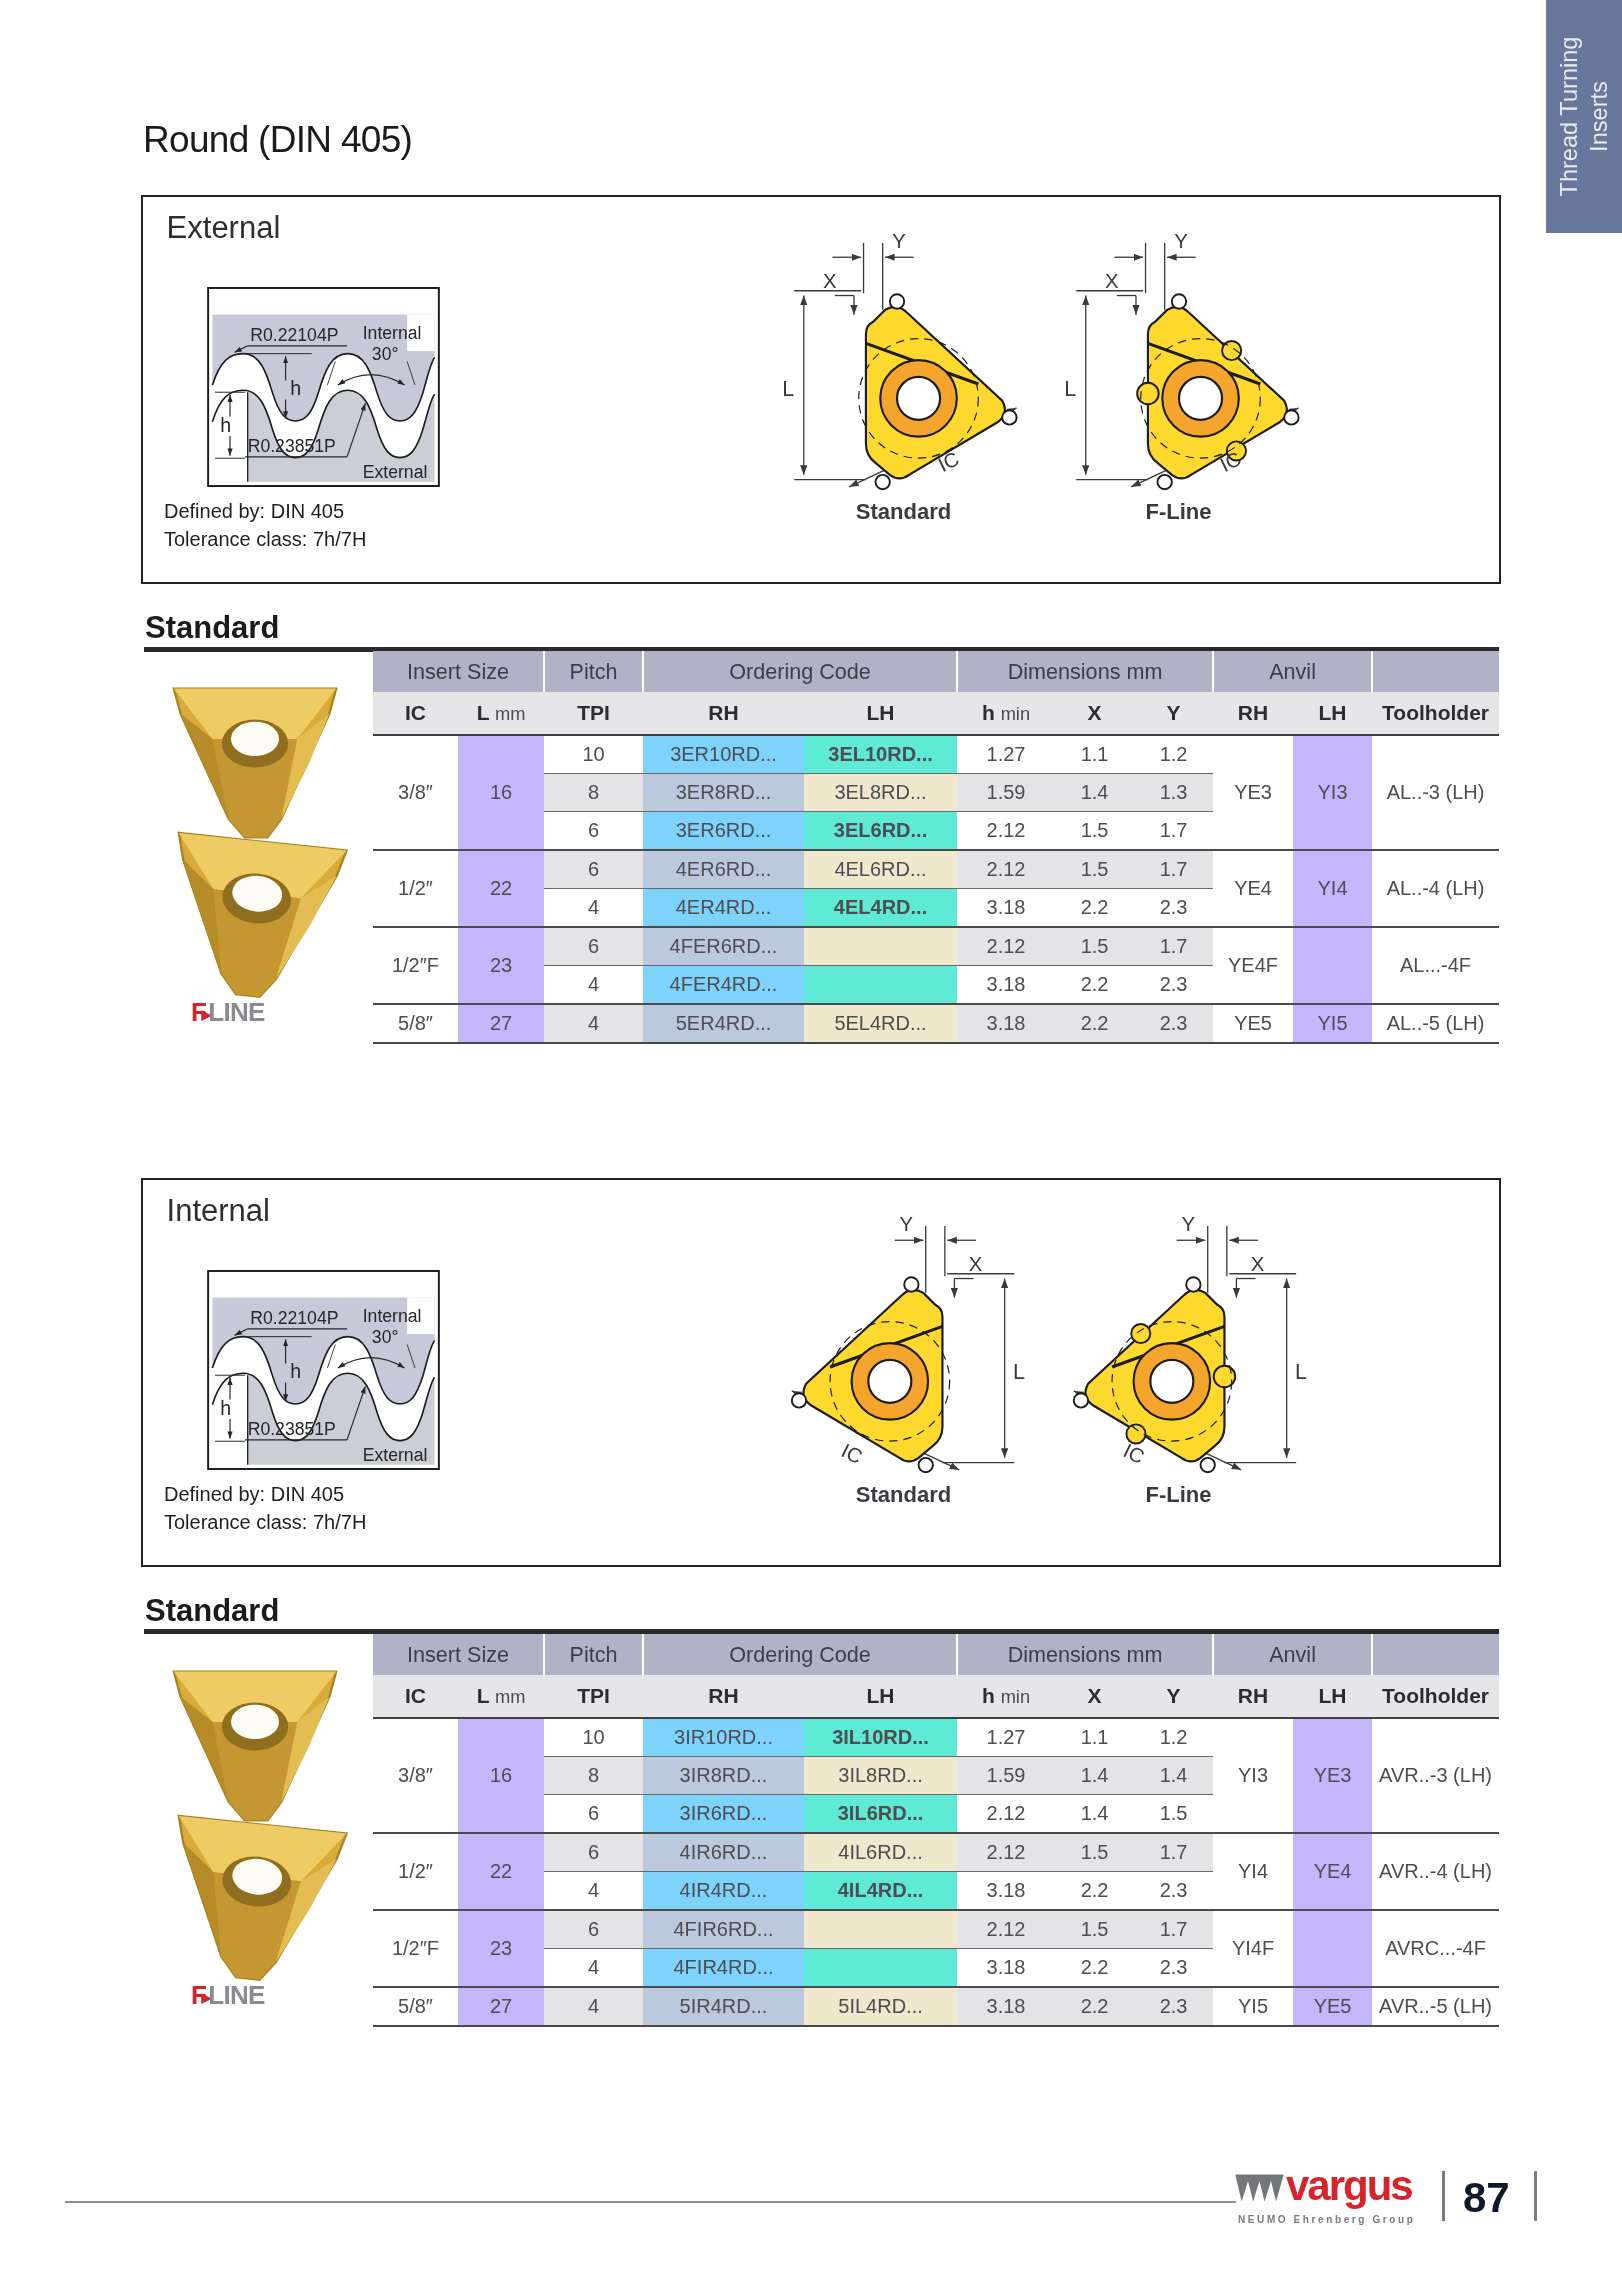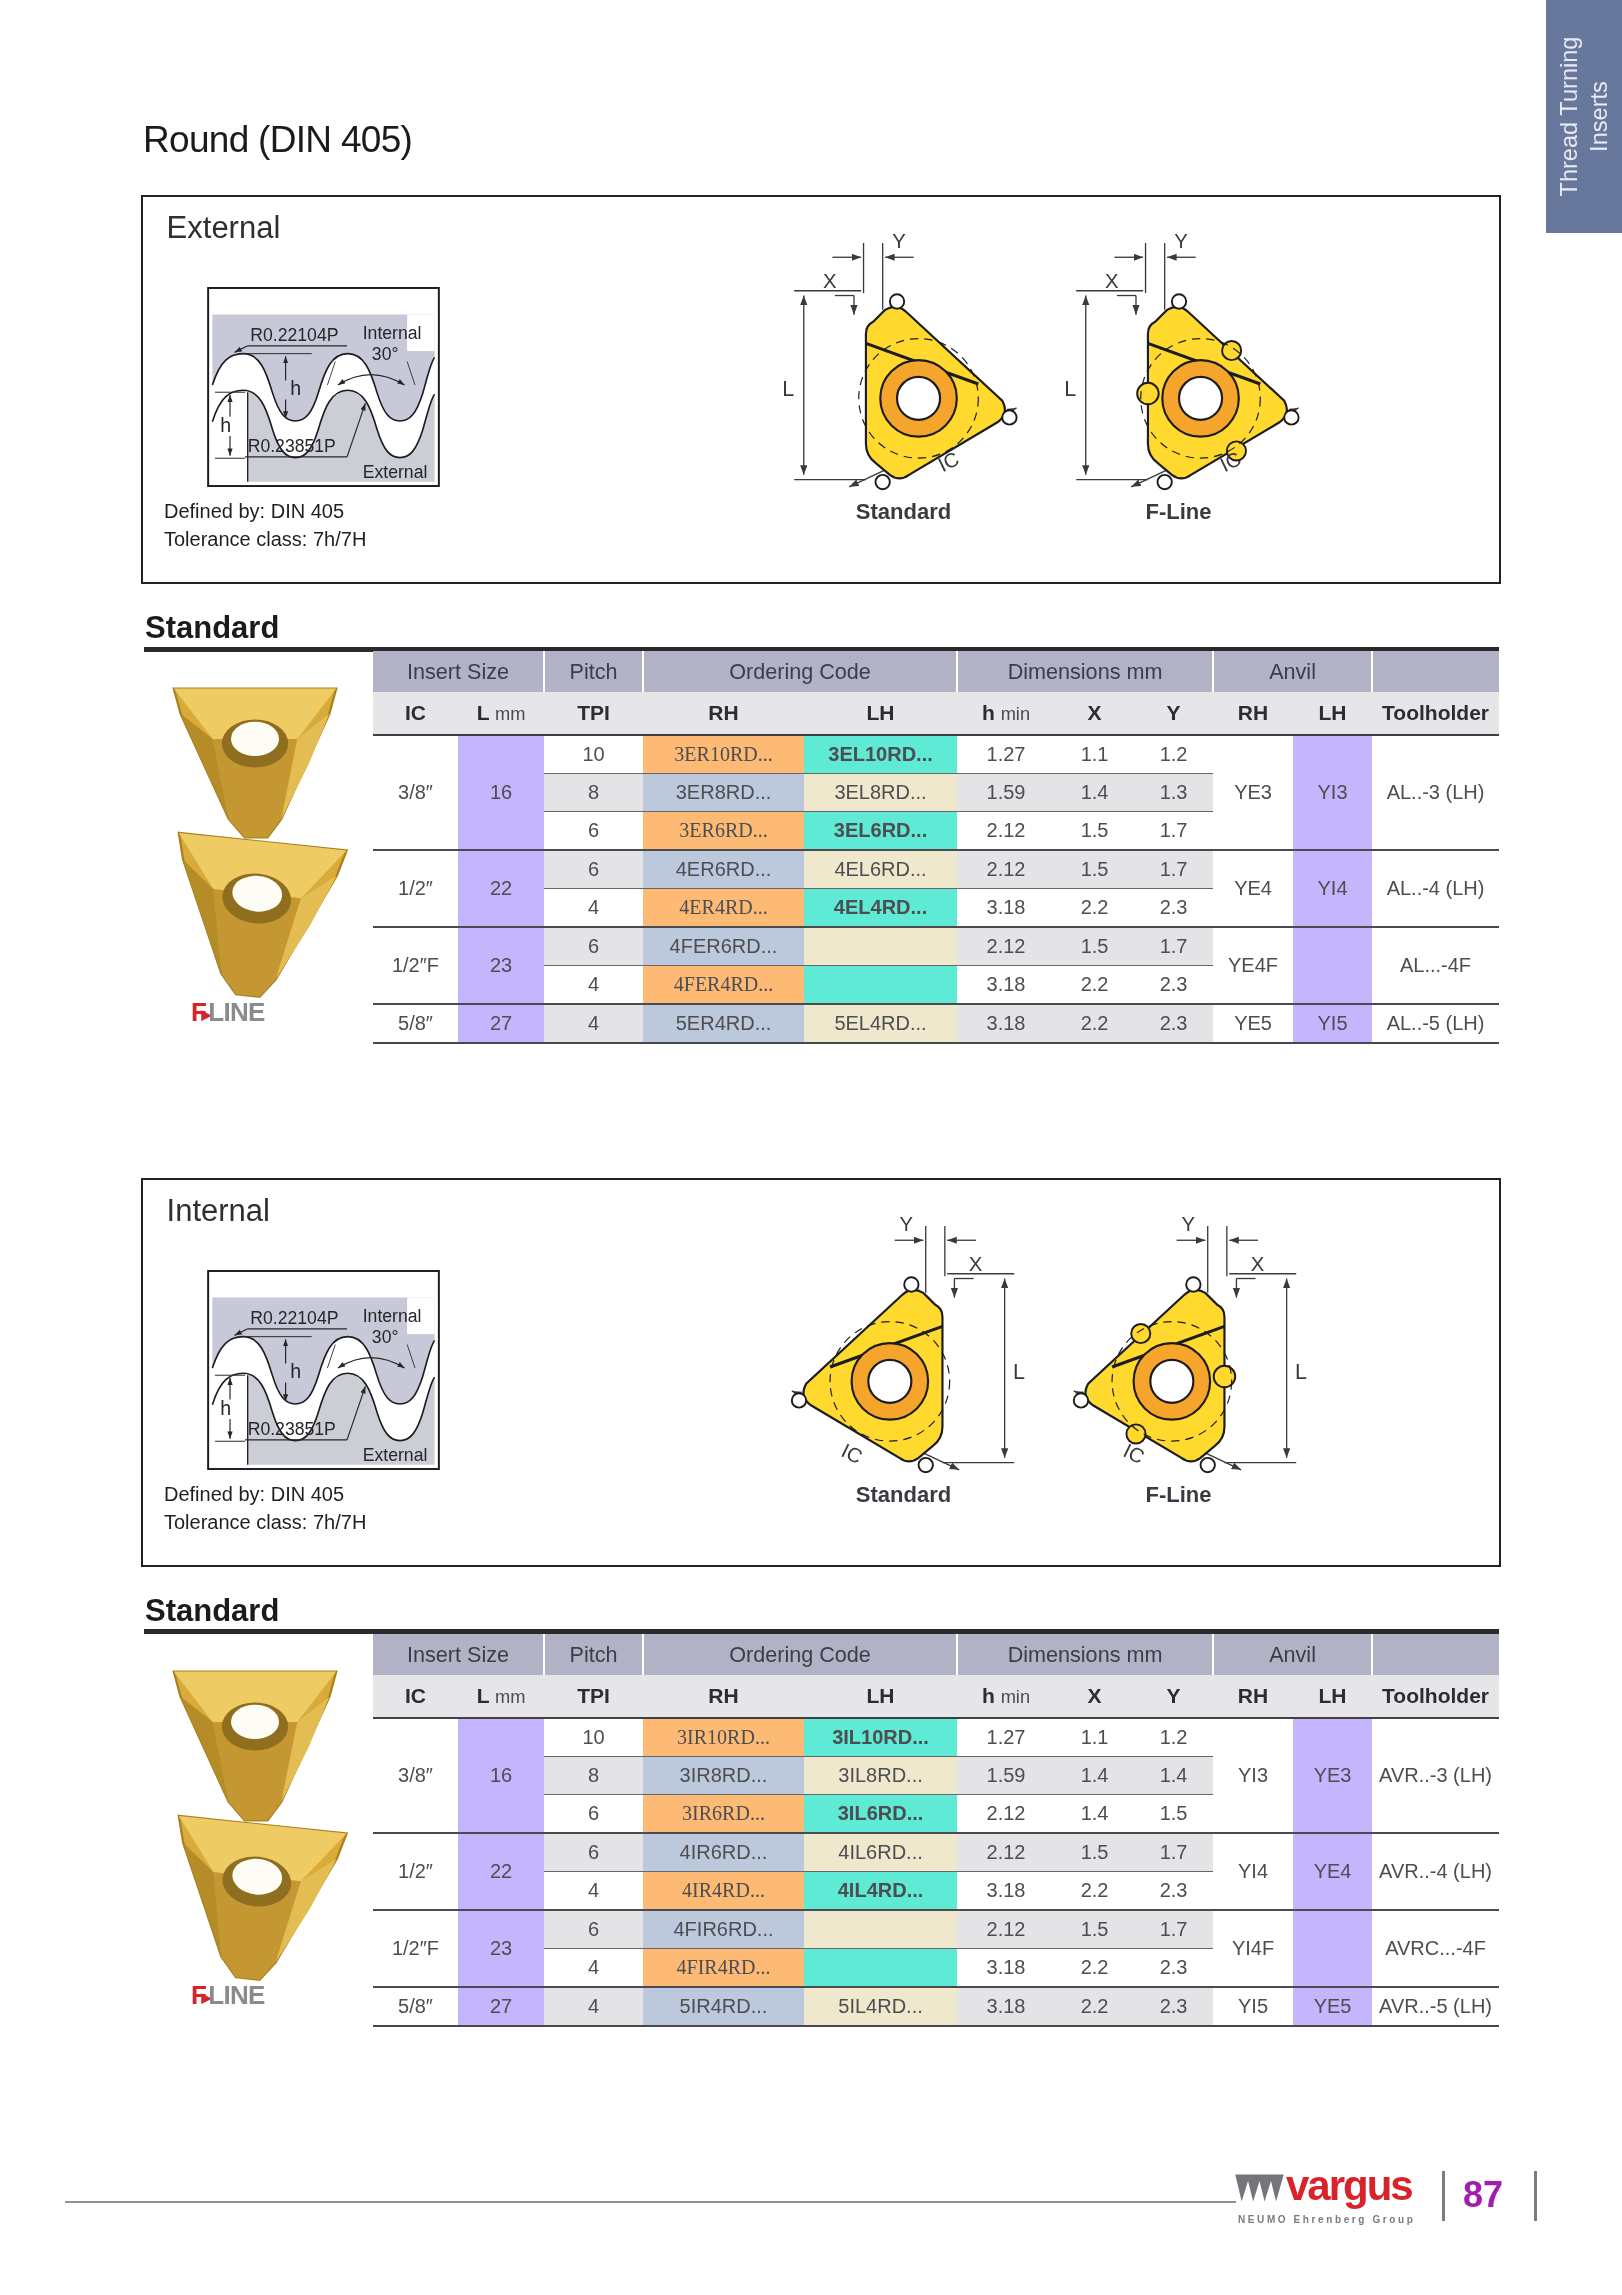--- a/index.html
+++ b/index.html
@@ -34,30 +34,30 @@
   tr.band th{background:#b2b2c6;height:41px;font-weight:normal;font-size:21.6px;color:#3d3d48;border-right:2px solid #fff;}
   tr.band th.bandlast{border-right:none;}
   tr.subhead th{background:#e6e6e9;height:42px;font-size:21px;color:#2c2c31;font-weight:bold;border-bottom:2.6px solid #3f3f44;}
   tr.subhead .n{font-weight:normal;font-size:18.3px;color:#4a4a4f;}
   table.spec td{height:37px;font-size:20px;color:#4d4d52;}
   tr.gstart td{border-top:2px solid #4a4a4f;}
   tr.inner td{border-top:1.3px solid #66666b;}
   td.c-lmm,td.c-alh{background:#c4b5fd;}
   tr.r-even td.alt{background:#e4e4e7;}
   tr.r-odd  td.alt{background:#ffffff;}
-  tr.r-odd  td.c-rh{background:#fdba74;font-family:Liberation Serif, serif;}
+  tr.r-odd  td.c-rh{background:#7dd3fc;}
   tr.r-even td.c-rh{background:#bcc8dc;}
   tr.r-odd  td.c-lh{background:#5eead4;font-weight:bold;}
   tr.r-even td.c-lh{background:#efe8cd;margin-left:10px;}
   
   .foot-line{position:absolute;left:65px;top:2201px;width:1171px;height:2px;background:#909093;}
   .vargus-name{position:absolute;left:1286px;top:2162px;font-size:42px;font-weight:bold;color:#d8232a;letter-spacing:-2px;}
   .vargus-sub{position:absolute;left:1238px;top:2214px;font-size:10px;font-weight:bold;letter-spacing:2.6px;color:#7a7b7e;white-space:nowrap;}
   .foot-bar{position:absolute;top:2171px;width:2.6px;height:50px;background:#7d7d80;}
-  .page-num{position:absolute;left:1463px;top:2174px;font-size:36px;font-weight:bold;color:#a21caf;}
+  .page-num{position:absolute;left:1463px;top:2174px;font-size:42px;font-weight:bold;color:#0f172a;}
   svg text{font-family:"Liberation Sans",sans-serif;}
 </style>
 </head>
 <body>
 
 <div id="page">
 
   <svg width="0" height="0" style="position:absolute">
     <defs>
       <symbol id="insertPhoto" viewBox="0 0 170 160">

